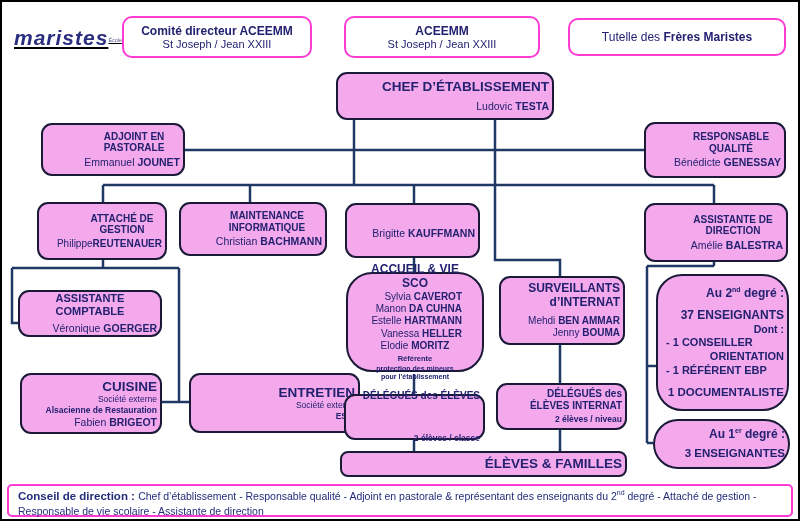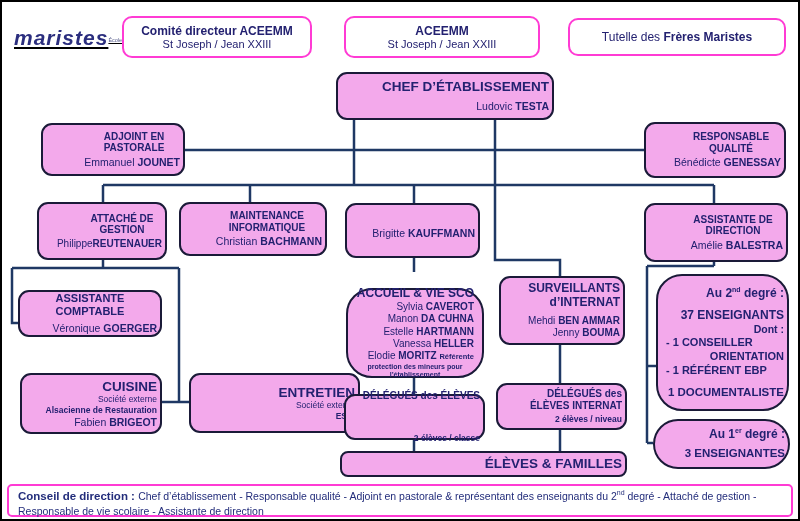--- a/index.html
+++ b/index.html
@@ -165,21 +165,21 @@
   </div>
 
   <div class="pbox" style="left:16px;top:288px;width:144px;height:47px;">
     <div class="btitle" style="font-size:11px;">ASSISTANTE COMPTABLE</div>
     <div class="bname">
       <span>Véronique</span>
       <span class="ln">GOERGER</span>
     </div>
   </div>
 
-  <div class="pbox r-lg" style="left:344px;top:270px;width:138px;height:90px;padding:3px 8px;margin-top:16px;">
+  <div class="pbox r-lg" style="left:344px;top:270px;width:138px;height:100px;padding:3px 20px;">
     <div class="btitle md">ACCUEIL &amp; VIE SCO</div>
     <div class="staff">
       <span>Sylvia</span>
       <span class="ln">CAVEROT</span>
     </div>
     <div class="staff">
       <span>Manon</span>
       <span class="ln">DA CUHNA</span>
     </div>
     <div class="staff">

